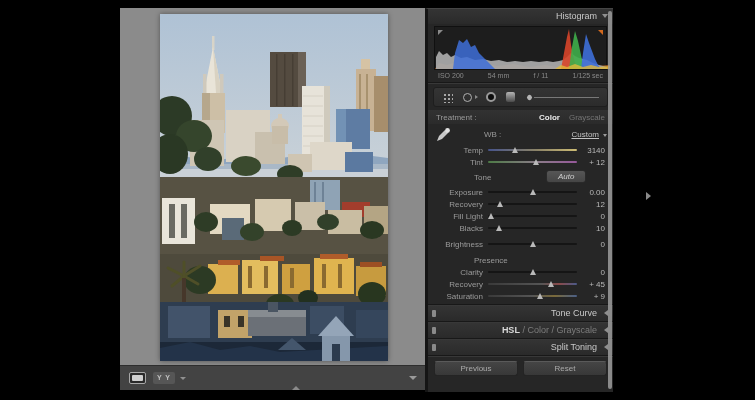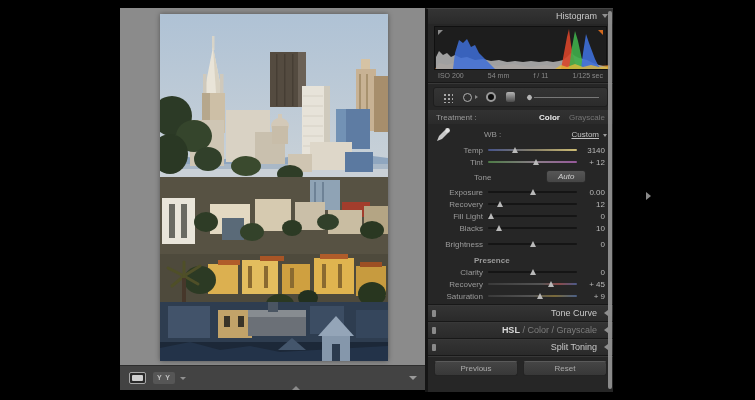--- a/index.html
+++ b/index.html
@@ -109,21 +109,21 @@
   .wb-lbl { position:absolute; left:56px; top:6px; color:#9a9a9a; }
   .wb-val { position:absolute; right:14px; top:6px; color:#c2c2c2;text-decoration:underline; }
   .wb-caret { position:absolute; right:6px; top:10px; width:0; height:0;
               border-left:2.5px solid transparent; border-right:2.5px solid transparent;
               border-top:3px solid #9a9a9a; }
   .tone-row { position:relative; height:18px; }
   .tone-lbl { position:absolute; left:46px; top:5px; color:#9a9a9a; }
   .auto-btn { position:absolute; left:118px; top:2px; padding:1px 11px;
               background:linear-gradient(#565656,#464646); border:1px solid #2a2a2a;
               border-radius:3px; color:#cecece; font-size:8px;font-style:italic; }
-  .presence-row { position:relative; height:14px;font-weight:bold; }
+  .presence-row { position:relative; height:14px; }
   .presence-lbl { position:absolute; left:46px; top:4px; color:#9a9a9a; }
   .gap4 { height:4px; } .gap2 { height:2px; }
 
   
   .hsl-strong { color:#d8d8d8;font-weight:bold; }
   .hsl-dim { color:#7d7d7d; }
 
   
   .btn-row { display:flex; gap:5px; margin:4px 6px 0 6px; }
   .lr-btn { flex:1; height:15px; line-height:13px; text-align:center;

